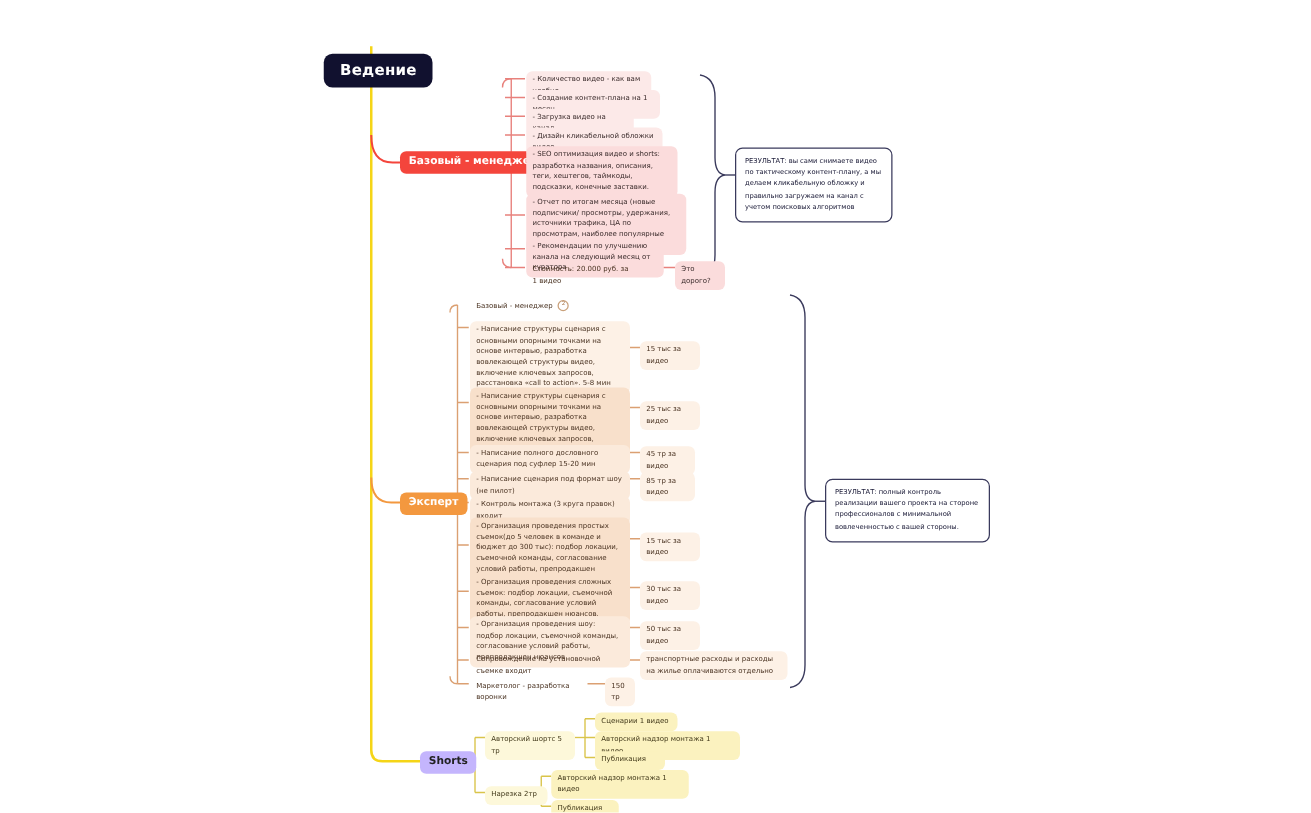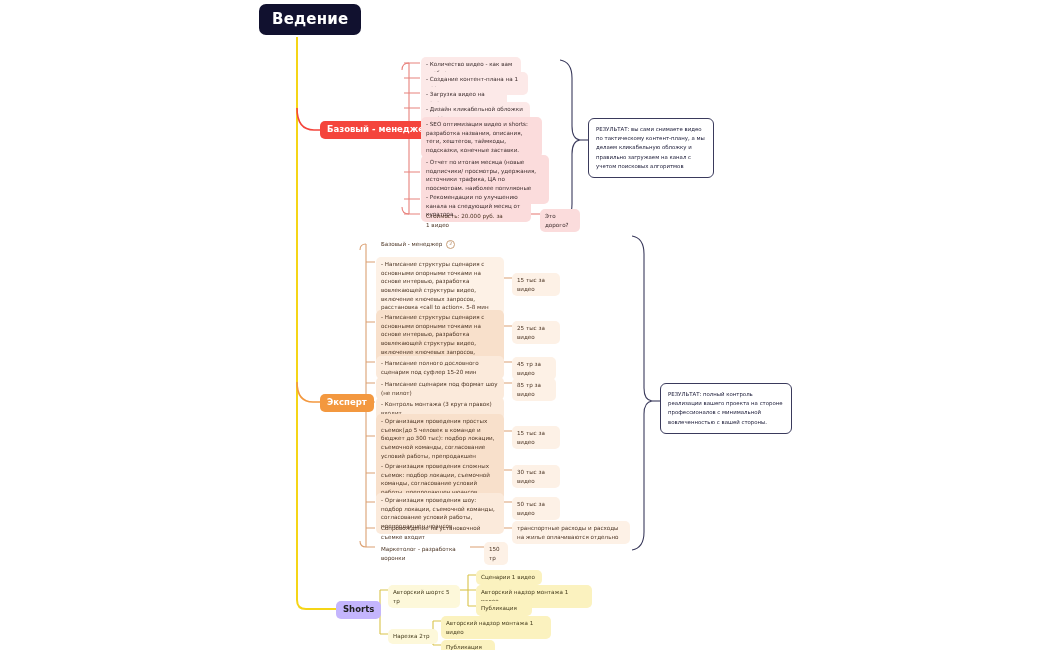--- a/index.html
+++ b/index.html
@@ -14,25 +14,26 @@
   #canvas{position:absolute;left:0;top:0;width:1049px;height:650px;}
   #svg-links{position:absolute;left:0;top:0;width:1049px;height:650px;pointer-events:none;}
 
   .node{position:absolute;box-sizing:border-box;}
 
   
   .root{
     background:#11112f;
     color:#ffffff;
     border-radius:7px;
-    font-size:15px;
+    font-size:12px;
     font-weight:bold;
     padding:7px 13px;
     letter-spacing:.2px;
     line-height:1.1;
+    margin-top:39px;
   }
 
   
   .badge{
     border-radius:5px;
     font-size:8.5px;
     font-weight:bold;
     padding:4px 7px;
     line-height:1.15;
     white-space:nowrap;

